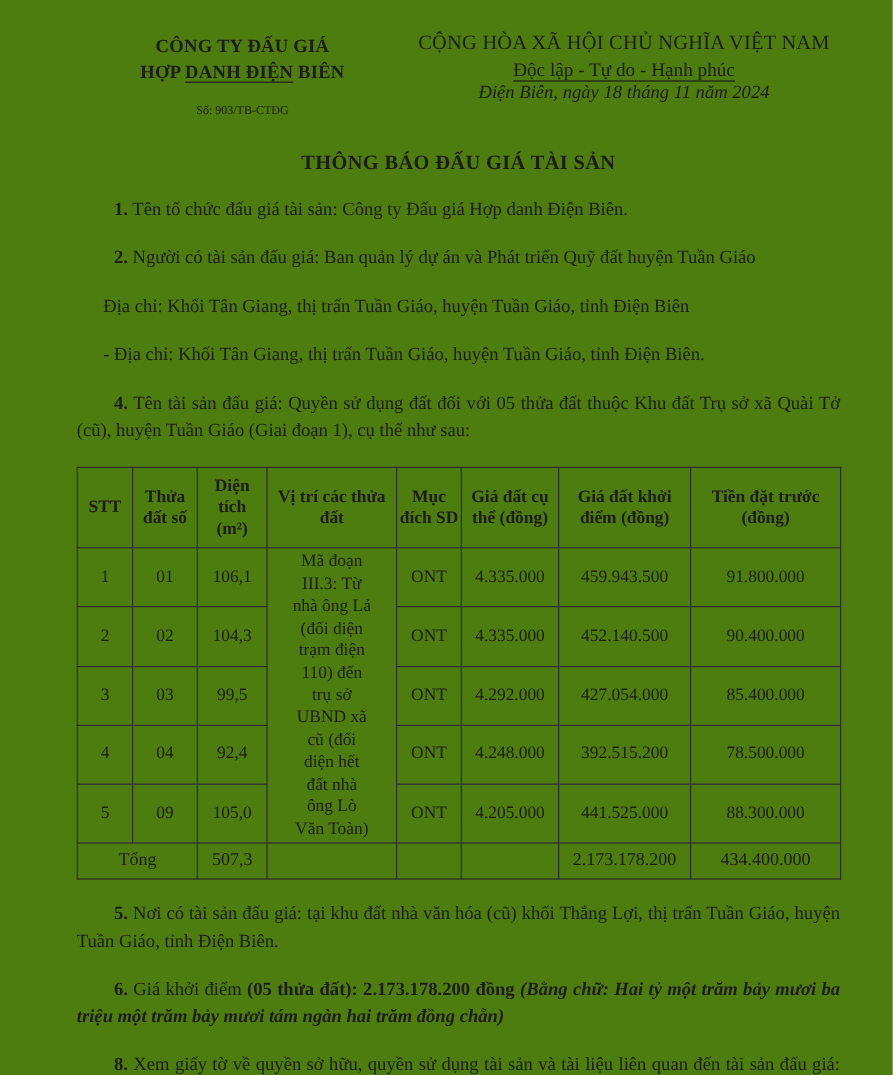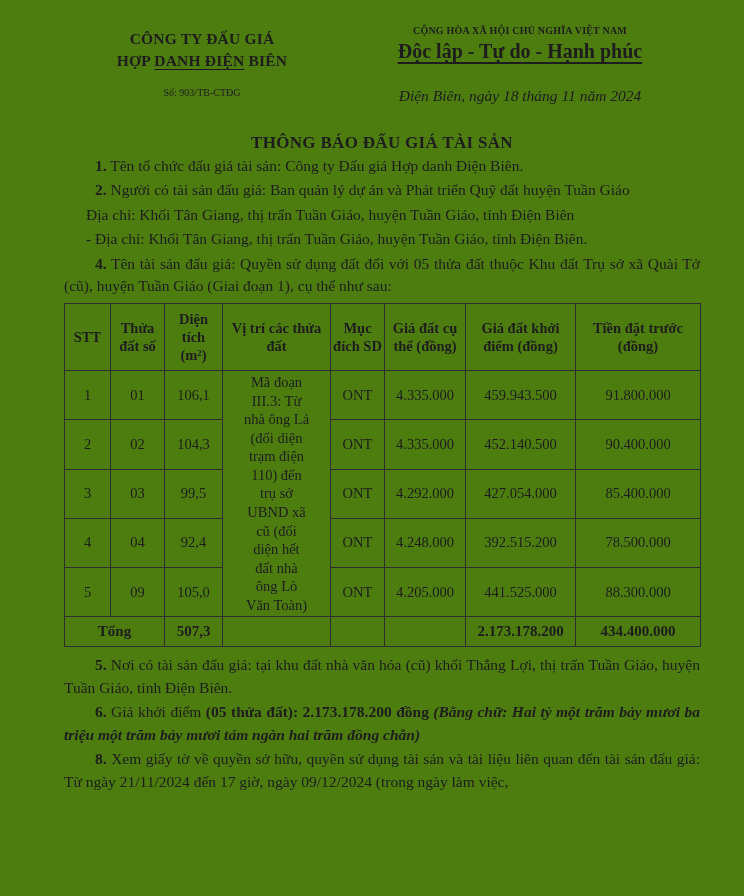--- a/index.html
+++ b/index.html
@@ -20,39 +20,39 @@
     height: 896px;
     padding: 24px 44px 0 64px;
     background: #4d7c0f;
   }
   
   .doc-header { display: flex; align-items: flex-start; }
   .hdr-left { width: 276px; text-align: center; padding-top: 4px; }
   .hdr-right { flex: 1; text-align: center; }
   .org-line { font-weight: bold; font-size: 15.5px; line-height: 1.42; letter-spacing: .2px; }
   .doc-number { margin-top: 15px; font-size: 10px; }
-  .nat1 { font-weight: bold; font-size: 10px; line-height: 1.4; letter-spacing: .2px; }
-  .nat2 { font-weight: bold; font-size: 20px; line-height: 1.35; text-decoration: underline; text-underline-offset: 4px; }
-  .dateline { margin-top: 22px; font-style: italic; font-size: 15.5px; }
+  .nat1 { font-weight: normal; font-size: 17px; line-height: 1.4; letter-spacing: .2px; }
+  .nat2 { font-weight: normal; font-size: 16px; line-height: 1.35; text-decoration: underline; text-underline-offset: 4px; }
+  .dateline { font-style: italic; font-size: 15.5px; }
   .u { text-decoration: underline; text-underline-offset: 3px; }
   
   .doc-title {
     margin-top: 28px;
     margin-bottom: 1px;
     text-align: center;
     font-weight: bold;
     font-size: 17px;
     letter-spacing: .3px;
   }
   
   .para {
     font-size: 15.5px;
     line-height: 1.45;
     text-align: justify;
-    margin: 2px 0;
+    margin: 18px 0;
   }
   .ind { text-indent: 31px; }
   .ind-sm { text-indent: 22px; }
   .num { font-weight: bold; }
   .bold { font-weight: bold; }
   .bold-italic { font-style: italic; font-weight: bold; }
   
   table.auction {
     border-collapse: collapse;
     table-layout: fixed;
@@ -72,21 +72,21 @@
     line-height: 1.25;
     padding: 6px 2px;
     font-size: 14.5px;
   }
   table.auction td.data-cell { height: 29px; }
   table.auction td.loc {
     font-size: 14.5px;
     line-height: 1.28;
     padding: 2px 20px;
   }
-  table.auction tr.total-row td { font-weight: bold; height: 27px; font-size: 15px; }
+  table.auction tr.total-row td { font-weight: normal; height: 27px; font-size: 15px; }
 </style>
 </head>
 <body>
 
 <div class="page">
 
   <div class="doc-header">
     <div class="hdr-left">
       <div class="org-line">CÔNG TY ĐẤU GIÁ</div>
       <div class="org-line"><span>HỢP </span><span class="u">DANH ĐIỆN</span><span> BIÊN</span></div>

